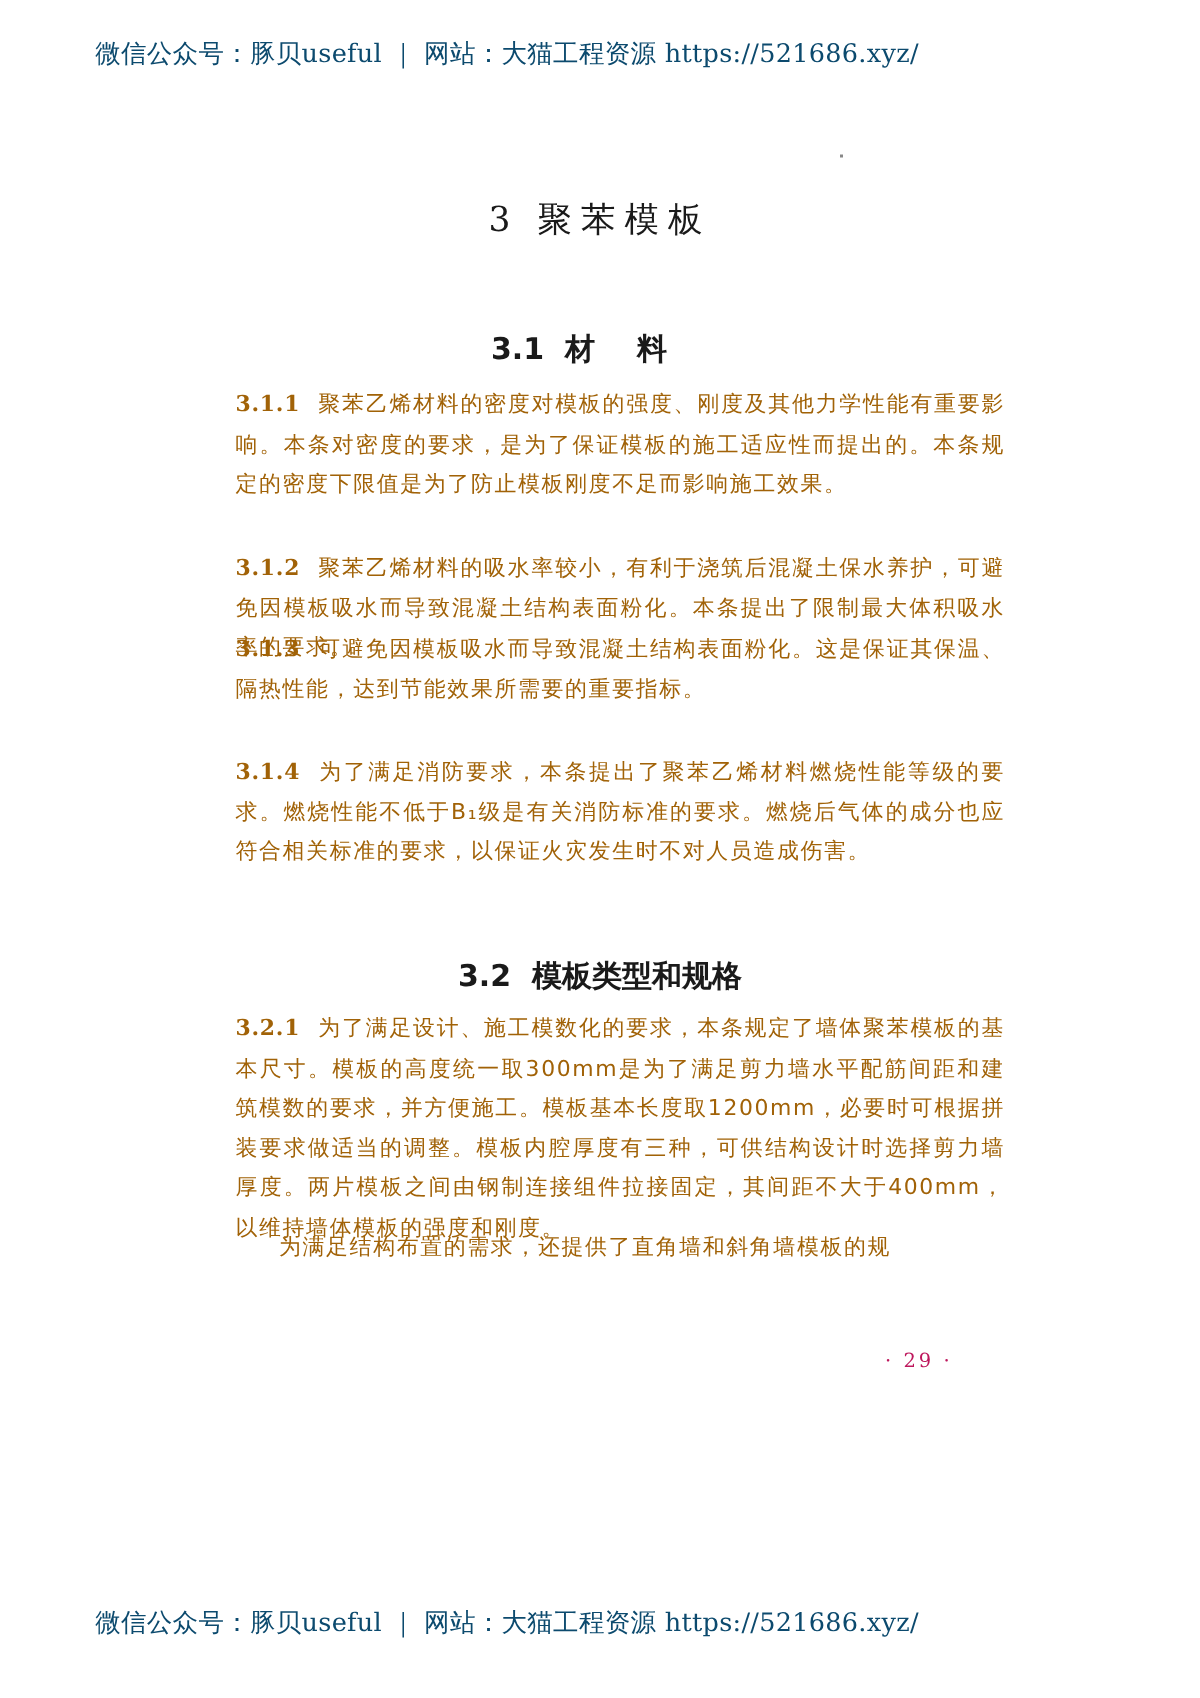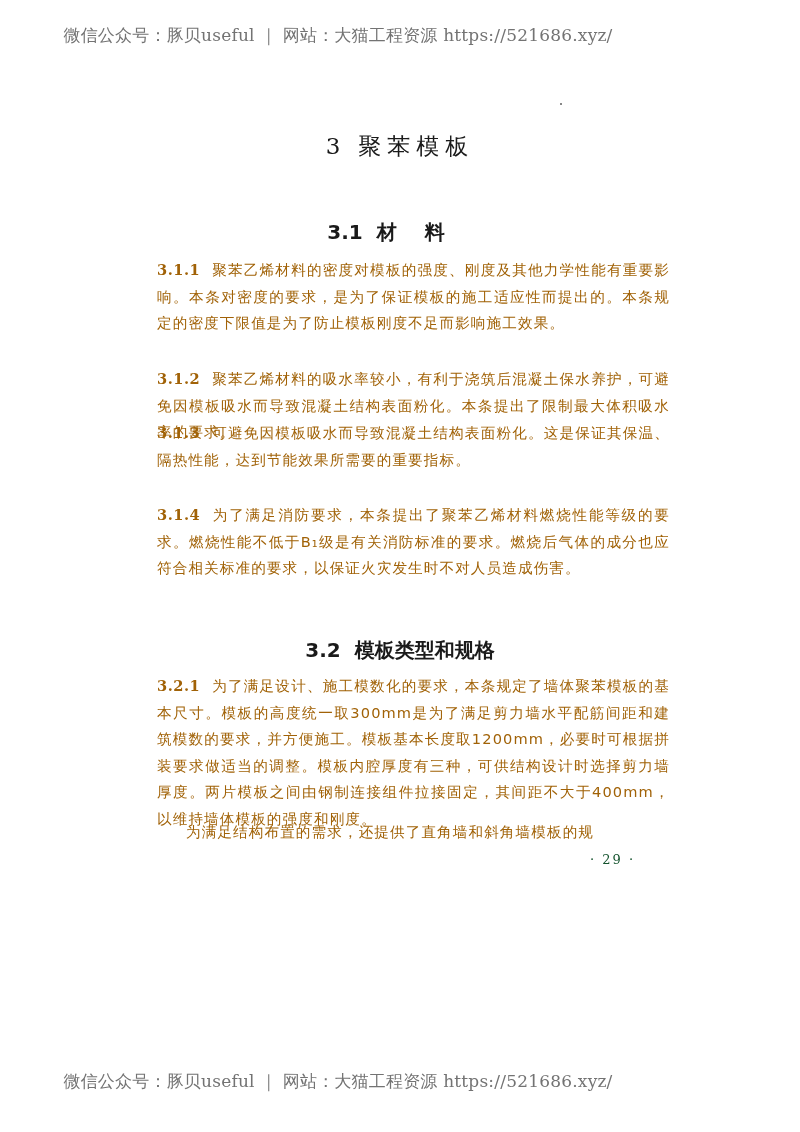--- a/index.html
+++ b/index.html
@@ -1,36 +1,36 @@
 <!DOCTYPE html>
 <html><head>
   <meta charset="utf-8">
   <style>
     html, body { margin: 0; padding: 0; background: #ffffff; }
     body { width: 800px; height: 1132px; position: relative; overflow: hidden; font-family: "DejaVu Serif", serif; color: #1a1a1a; }
-    .watermark { position: absolute; left: 0; width: 676px; text-align: center; font-family: "DejaVu Serif", serif; font-size: 17px; color: #737373; letter-spacing: 0.2px; white-space: nowrap; }
+    .watermark { position: absolute; left: 0; width: 676px; text-align: center; font-family: "DejaVu Serif", serif; font-size: 17px; color: #0c4a6e; letter-spacing: 0.2px; white-space: nowrap; }
     .watermark.top { top: 24px; }
     .watermark.bottom { top: 1070px; }
     .dot-mark { position: absolute; left: 560px; top: 103px; width: 2px; height: 2px; background: #888; }
     .chapter-title { position: absolute; top: 131px; left: 0; width: 800px; text-align: center; font-size: 23px; font-weight: normal; letter-spacing: 6px; font-family: "DejaVu Serif", serif; }
     .chapter-title .num { margin-right: 18px; letter-spacing: 0; }
     .section-title { position: absolute; left: 0; width: 800px; text-align: center; font-size: 20px; font-weight: bold; font-family: "DejaVu Sans", sans-serif; }
     .section-title .num { margin-right: 14px; }
     .section-title.s31 { top: 219px; }
     .section-title.s31 .lbl { letter-spacing: 28px; }
     .section-title.s32 { top: 637px; }
     .para { position: absolute; left: 157px; width: 513px; font-size: 14.6px; line-height: 26.5px; text-align: justify; font-family: "DejaVu Sans", sans-serif; color: #a16207; letter-spacing: 1.1px; }
     .para .clause { font-weight: bold; font-family: "DejaVu Serif", serif; margin-right: 12px; letter-spacing: 0.5px; }
     .p311 { top: 257px; }
     .p312 { top: 366px; }
     .p313 { top: 420px; }
     .p314 { top: 502px; }
     .p321 { top: 673px; }
     .p32x { top: 819px; text-indent: 29px; }
-    .page-number { position: absolute; top: 852px; left: 590px; font-size: 13px; font-family: "DejaVu Serif", serif; color: #14532d; letter-spacing: 2px; }
+    .page-number { position: absolute; top: 900px; left: 590px; font-size: 13px; font-family: "DejaVu Serif", serif; color: #be185d; letter-spacing: 2px; }
   </style>
 </head>
 <body>
 
 <div class="watermark top">微信公众号：豚贝useful ｜ 网站：大猫工程资源 https://521686.xyz/</div>
 
 <div class="dot-mark"></div>
 
 <div class="chapter-title">
   <span class="num">3</span><span>聚苯模板</span>

